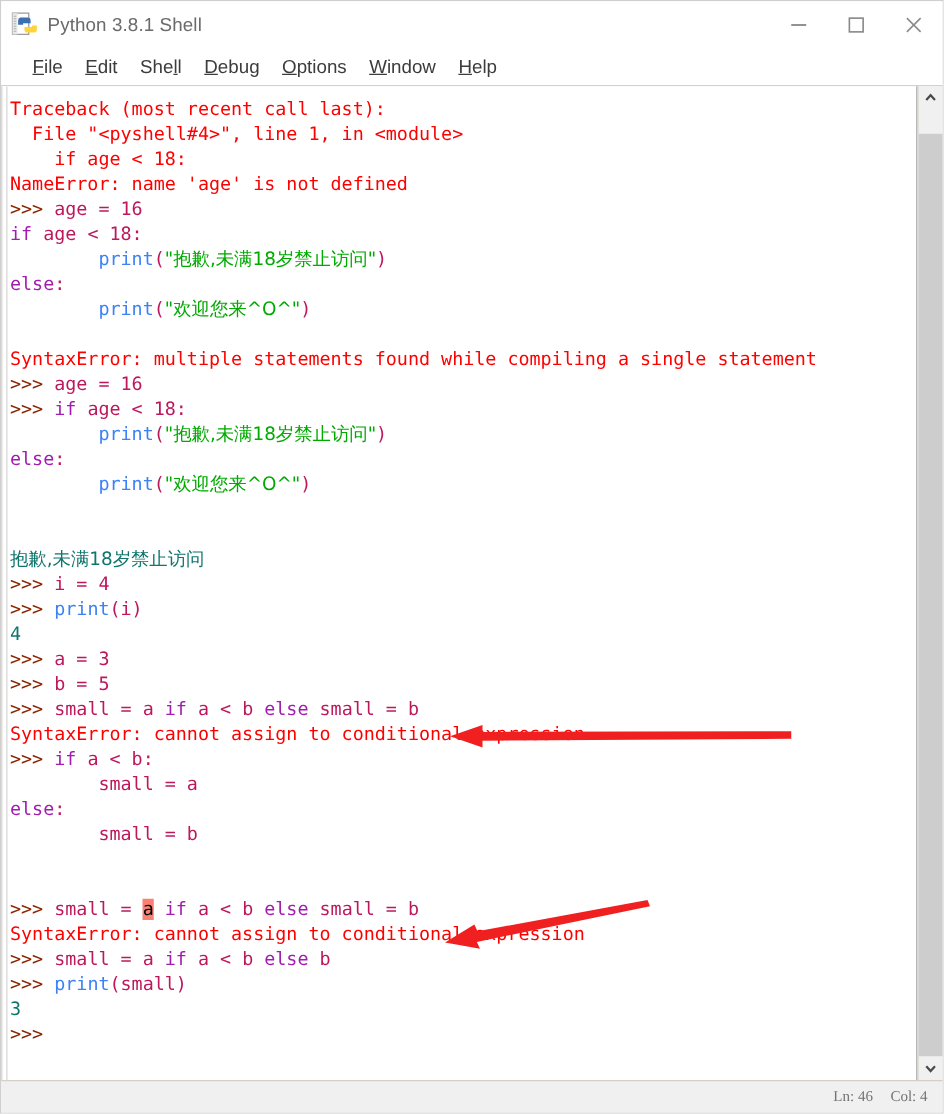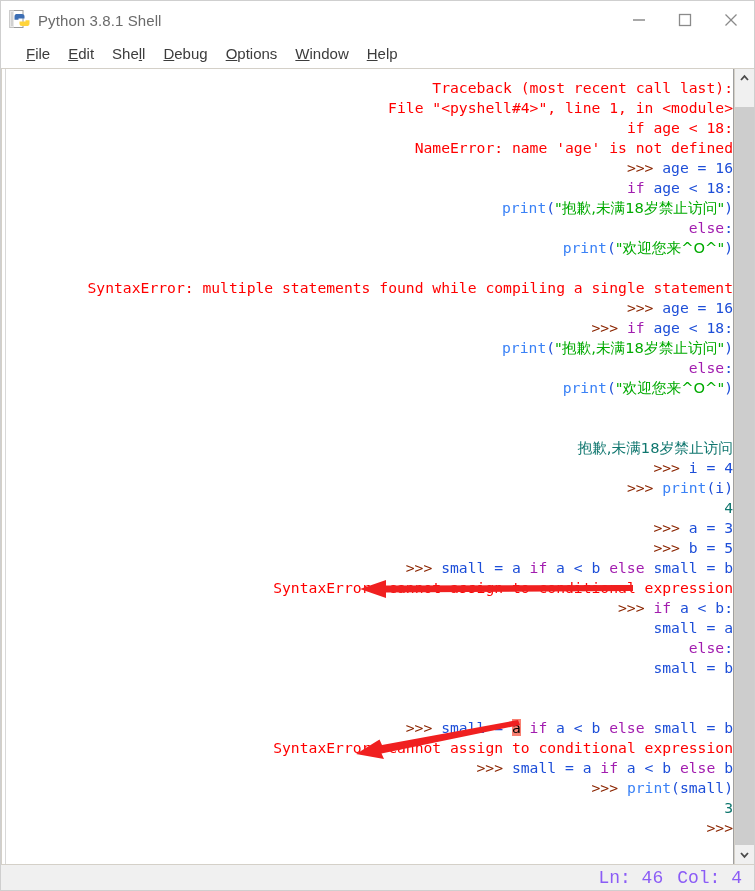--- a/index.html
+++ b/index.html
@@ -88,21 +88,20 @@
   }
   .menu-item u { text-decoration: underline; }
 
   
   #body-area {
     flex: 1 1 auto;
     display: flex;
     position: relative;
     border-top: 1px solid #d4d0c8;
     min-height: 0;
-    text-align: right;
   }
 
   #textwrap {
     flex: 1 1 auto;
     position: relative;
     background: #ffffff;
     overflow: hidden;
     border-left: 1px solid #d4d0c8;
     border-right: 1px solid #a0a0a0;
   }
@@ -130,21 +129,21 @@
   }
   .ln { height: 20px; white-space: pre; }
 
   
   .c-prompt   { color: #8b2500; }           
   .c-kw       { color: #a21caf; }           
   .c-builtin  { color: #3b82f6; }           
   .c-str      { color: #00aa00; }           
   .c-err      { color: #ff0000; }           
   .c-out      { color: #0f766e; }           
-  .c-def      { color: #1d4ed8; }           
+  .c-def      { color: #be185d; }           
   .c-hit      { background: #f98072; color: #000000; }  
 
   
   .cjk { font-family: "DejaVu Sans", "Liberation Sans", sans-serif; }
 
   
   #vscroll {
     width: 19px;
     flex: 0 0 19px;
     background: #f0f0f0;
@@ -183,23 +182,23 @@
     flex: 0 0 26px;
     background: #f0f0f0;
     border-top: 1px solid #d4d0c8;
     display: flex;
     align-items: center;
     justify-content: flex-end;
     padding-right: 12px;
     box-sizing: border-box;
   }
   .status-text {
-    font-size: 18px;
-    color: #8b5cf6;
-    font-family: Liberation Mono, monospace;
+    font-size: 12px;
+    color: #737373;
+    font-family: Liberation Serif, serif;
     margin-left: 14px;
     white-space: nowrap;
   }
 
   
   #annotations {
     position: absolute;
     left: 0; top: 0;
     width: 755px; height: 891px;
     pointer-events: none;

